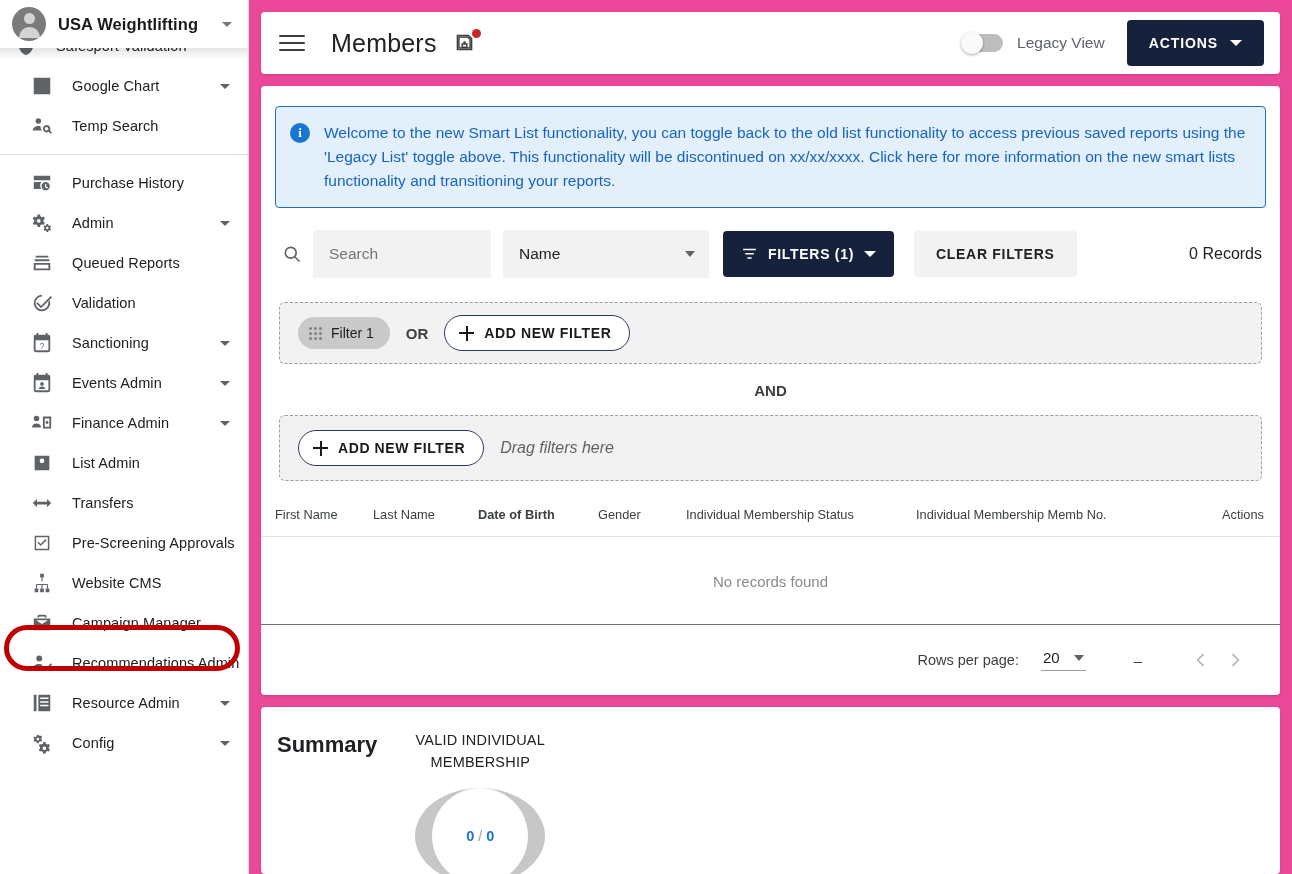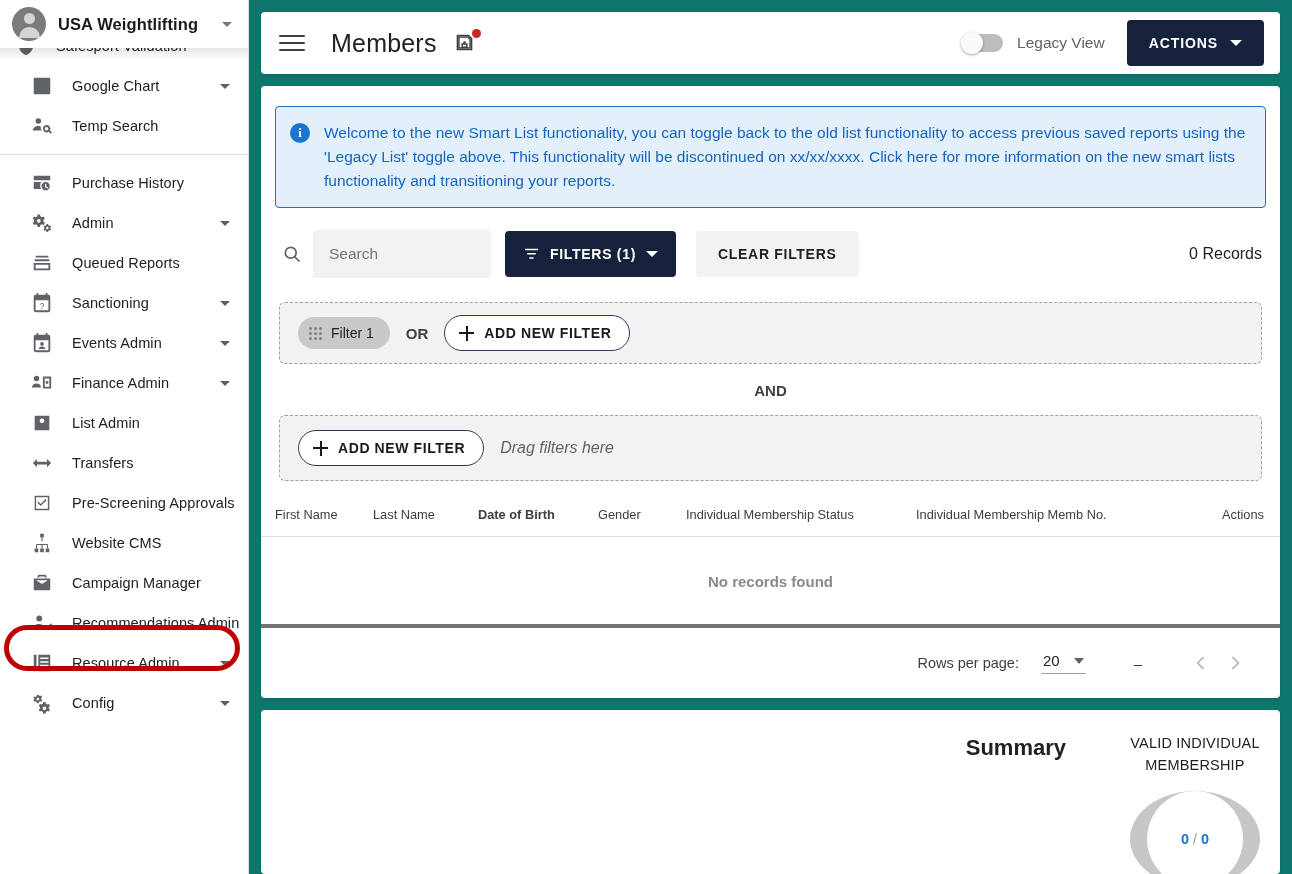--- a/index.html
+++ b/index.html
@@ -69,21 +69,21 @@
     background: linear-gradient(to bottom, rgba(0,0,0,.10), rgba(0,0,0,0));
     pointer-events:none; z-index: 3;
   }
   .highlight-ring {
     position: absolute; left: 4px; width: 236px; height: 46px;
     border: 5px solid #c00000; border-radius: 24px;
     pointer-events: none; z-index: 4;
   }
 
   
-  .main { flex: 1; height: 874px; background: #0f766e; overflow: hidden;
+  .main { flex: 1; height: 874px; background: #ec4899; overflow: hidden;
           display: flex; flex-direction: column; }
   .topbar {
     margin: 12px 12px 0 12px; height: 62px; background: #fff;
     border-radius: 4px; display: flex; align-items: center;
     padding: 0 16px 0 18px; box-shadow: 0 1px 3px rgba(0,0,0,.16);
     flex: 0 0 62px;
   }
   .hamburger { width: 26px; height: 20px; display:flex; flex-direction:column;
                justify-content:center; gap: 5px; cursor:pointer; margin-right: 26px;}
   .hamburger span { display:block; height:2px; background:#3c4043; border-radius:1px; }
@@ -197,40 +197,39 @@
                padding: 18px 0 16px 0; }
 
   .tbl { width:100%; border-collapse: collapse; margin-top: 26px; }
   .tbl th {
     font-size: 12.8px; color: #3c4043; font-weight: normal; text-align:left;
     padding: 0 0 14px 2px; white-space:nowrap;
   }
   .tbl thead tr { border-bottom: 1px solid #e0e0e0; }
   .no-records {
     text-align:center; font-size:15px; color:#8a8a8a; padding: 36px 0 34px 0;
-    border-bottom: 4px solid #737373;
-    font-weight: bold;
+    border-bottom: 1px solid #737373;
   }
   .pagin { display:flex; align-items:center; justify-content:flex-end;
            gap: 0; padding: 18px 28px 18px 0; }
   .pg-label { font-size: 14.5px; color:#3c4043; margin-right: 22px; }
   .pg-select { display:flex; align-items:center; gap:14px; border-bottom:1px solid #9e9e9e;
                padding: 0 2px 4px 2px; cursor:pointer; }
   .pg-select .v { font-size: 15px; color:#202124; }
   .pg-select .caret { width:0;height:0;border-left:5px solid transparent;
     border-right:5px solid transparent;border-top:6px solid #5f6368;}
   .pg-range { font-size:15px; color:#3c4043; margin: 0 42px 0 48px; }
   .pg-arrow { width: 34px; height:34px; display:flex; align-items:center;
               justify-content:center; cursor:pointer; }
   .pg-arrow svg { width:20px; height:20px; stroke:#b5b5b5; fill:none; stroke-width:2; }
 
   .summary-card {
     margin: 12px 12px 0 12px; background:#fff; border-radius:4px;
     box-shadow: 0 1px 3px rgba(0,0,0,.16); padding: 22px 0 0 0;
-    display:flex; gap: 44px; flex: 1 1 auto; overflow:hidden;justify-content:flex-end;
+    display:flex; gap: 18px; flex: 1 1 auto; overflow:hidden;
   }
   .summary-title { font-size:22px; font-weight:bold; color:#202124; padding-left:16px;
                    padding-top: 3px; white-space:nowrap; }
   .donut-block { display:flex; flex-direction:column; align-items:center; width: 170px; }
   .donut-cap { font-size: 14.5px; color:#202124; text-align:center; line-height:22px;
                letter-spacing:.2px; }
   .donut {
     width: 130px; height: 130px; border-radius:50%;
     background: #c7c7c7; margin-top: 15px; position:relative;
     display:flex; align-items:center; justify-content:center;
@@ -321,20 +320,29 @@
 
         <div class="nav-item">
           <div class="nav-ico">
             <svg viewBox="0 0 24 24">
                 <path d="M5 4h14v2H5V4zm-1 4h16v2H4V8zm-1 4h18v8H3v-8zm2 2v4h14v-4H5z"></path>
               </svg>
           </div>
           <div class="nav-label">Queued Reports</div>
         </div>
 
+        <div class="nav-item">
+          <div class="nav-ico">
+            <svg viewBox="0 0 24 24">
+                <path d="M12 3a9 9 0 1 0 8.5 6.1l-1.6 1.6A7 7 0 1 1 12 5V3z"></path>
+                <path d="M21.6 4.4 11 15l-3.8-3.8-1.4 1.4L11 17.8 23 5.8z"></path>
+              </svg>
+          </div>
+          <div class="nav-label">Validation</div>
+        </div>
 
         <div class="nav-item">
           <div class="nav-ico">
             <svg viewBox="0 0 24 24">
                 <path d="M19 3h-1V1h-2v2H8V1H6v2H5a2 2 0 0 0-2 2v15a2 2 0 0 0 2 2h14a2 2 0 0 0 2-2V5a2 2 0 0 0-2-2zm0 17H5V9h14v11z"></path>
                 <text x="12" y="18.5" font-size="9" text-anchor="middle" fill="#5f6368" font-family="sans-serif">?</text>
               </svg>
           </div>
           <div class="nav-label">Sanctioning</div>
           <div class="nav-chev"></div>
@@ -488,20 +496,24 @@
       </div>
 
       <div class="filters-row">
         <span class="search-ico">
           <svg viewBox="0 0 24 24">
               <circle cx="10.5" cy="10.5" r="6.5"></circle>
               <line x1="15.3" y1="15.3" x2="21" y2="21"></line>
             </svg>
         </span>
         <input class="search-input" type="text" placeholder="Search" style="">
+        <div class="select-box">
+          <span class="val">Name</span>
+          <span class="caret"></span>
+        </div>
         <button class="btn-filters">
           <span class="filter-ico">
             <svg viewBox="0 0 24 24">
                 <path d="M3 4h18v2H3V4zm3 6h12v2H6v-2zm3 6h6v2H9v-2z"></path>
               </svg>
           </span>
           <span>FILTERS (1)</span>
           <span class="caret"></span>
         </button>
         <button class="btn-clear">CLEAR FILTERS</button>

